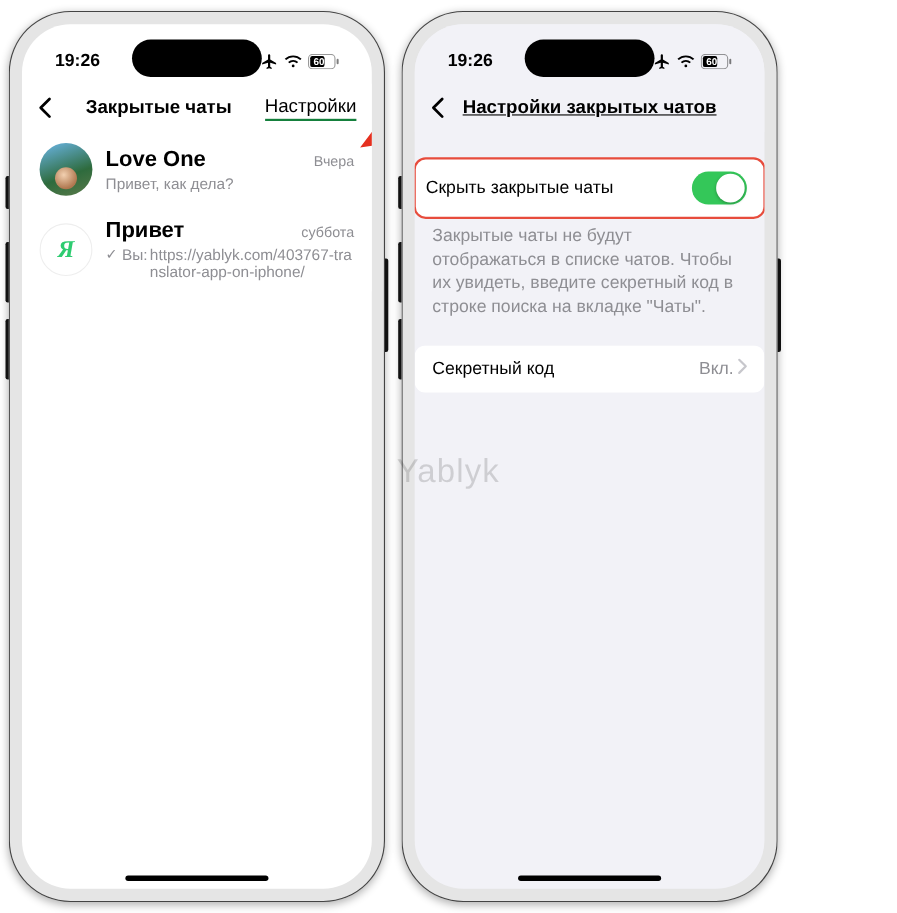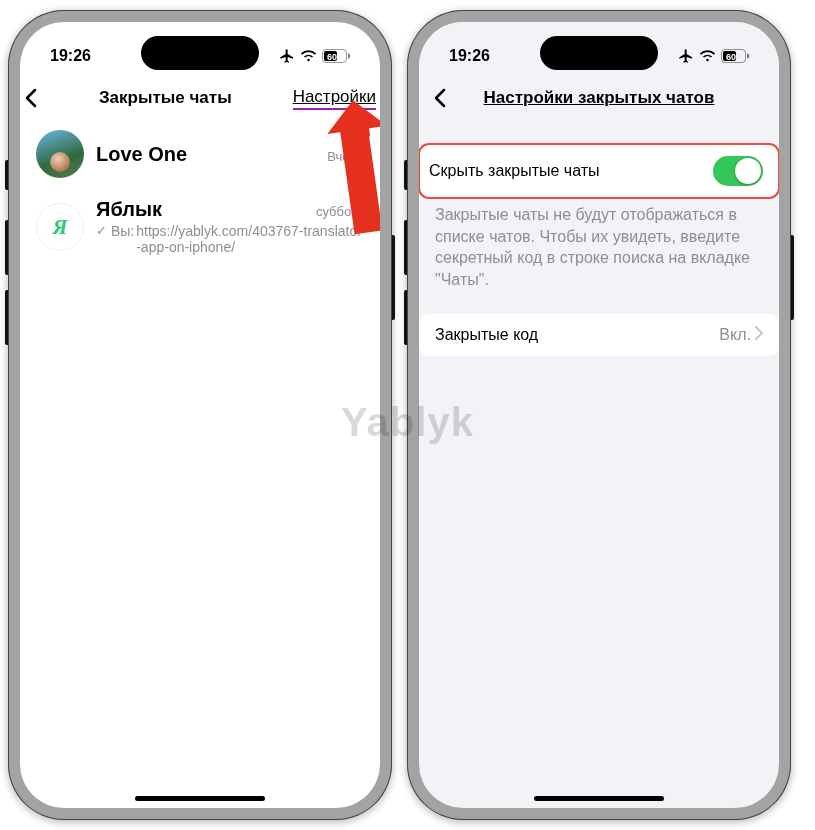--- a/index.html
+++ b/index.html
@@ -7,23 +7,23 @@
     width: 815px;
     height: 830px;
     background: #ffffff;
     font-family: -apple-system, "SF Pro Text", "Helvetica Neue", Arial, sans-serif;
     position: relative;
     display: flex;
     gap: 15px;
     padding: 10px 8px;
   }
   .phone {
-    width: 384px;
+    width: 342px;
     height: 810px;
-    background: #a3a3a3;
+    background: #e5e5e5;
     border-radius: 56px;
     padding: 12px;
     position: relative;
     box-shadow: 0 0 0 1px #444 inset, 0 2px 8px rgba(0,0,0,.3);
   }
   .phone::before{
     content:"";
     position:absolute;
     left:-3px;
     top:150px;
@@ -70,28 +70,28 @@
     font-weight: 600;
     font-size: 16px;
   }
   .status-right { display:flex; align-items:center; gap:5px; }
   .status-right svg { display:block; }
   .nav {
     height: 44px;
     display: flex;
     align-items: center;
     justify-content: space-between;
-    padding: 0 4px;
+    padding: 0 14px;
     background:#fff;
   }
   .nav.center-only { justify-content: center; position:relative;text-decoration:underline; }
   .nav.center-only .back { position:absolute; left:14px; }
   .nav-title { font-size: 17px; font-weight: 600; text-align:center; flex:1; }
   .nav-action { font-size: 17px; font-weight: 400; color:#000; position:relative; }
-  .underline { border-bottom:2px solid #a21caf; padding-bottom:1px;text-decoration:underline; }
+  .underline { border-bottom:2px solid #15803d; padding-bottom:1px; }
   .back svg { display:block; }
 
   .chat-row {
     display:flex;
     align-items:center;
     gap:12px;
     padding:10px 16px;
     background:#fff;
   }
   .avatar {
@@ -136,22 +136,22 @@
   }
   .value-label{color:#8e8e93;font-size:16px;display:flex;align-items:center;gap:4px;}
   .chev{color:#c7c7cc;}
 
   .home-indicator{
     position:absolute; bottom:7px; left:50%; transform:translateX(-50%);
     width:130px;height:5px;border-radius:3px;background:#000;
   }
 
   .watermark{
-    position:absolute; top:400px; left:50%; transform:translateX(-50%);
-    font-size:40px; color:rgba(0,0,0,0.15); font-weight:700; letter-spacing:1px;
+    position:absolute; top:412px; left:50%; transform:translateX(-50%);
+    font-size:30px; color:rgba(0,0,0,0.15); font-weight:400; letter-spacing:1px;
     z-index:20; pointer-events:none;
   }
 
   .arrow-annot{
     position:absolute;
     z-index:15;
     pointer-events:none;
   }
 </style>
 </head>
@@ -193,28 +193,29 @@
     </div>
 
     <div>
       <div class="chat-row">
         <div class="avatar img"></div>
         <div class="chat-body">
           <div class="chat-top">
             <span class="chat-name">Love One</span>
             <span class="chat-time">Вчера</span>
           </div>
+          <div class="chat-msg">Привет, как дела?</div>
         </div>
       </div>
 
       <div class="chat-row">
         <div class="avatar letter">Я</div>
         <div class="chat-body">
           <div class="chat-top">
-            <span class="chat-name">Яблык</span>
+            <span class="chat-name">Привет</span>
             <span class="chat-time">суббота</span>
           </div>
           <div class="chat-msg">
             <span class="checkmark">✓</span>
             <span>Вы:</span>
             <span style="word-break:break-all;">https://yablyk.com/403767-translator-app-on-iphone/</span>
           </div>
         </div>
       </div>
     </div>
@@ -270,21 +271,21 @@
         <span>Скрыть закрытые чаты</span>
         <span class="toggle"></span>
       </div>
     </div>
     <div class="footer-note">Закрытые чаты не будут отображаться в списке чатов. Чтобы их увидеть, введите секретный код в строке поиска на вкладке "Чаты".</div>
 
     <div class="group-spacer"></div>
 
     <div class="setting-group">
       <div class="setting-row" style="border-bottom:none;">
-        <span>Закрытые код</span>
+        <span>Секретный код</span>
         <span class="value-label">
           <span>Вкл.</span>
           <span class="chev">
             <svg width="8" height="14" viewBox="0 0 8 14" fill="none" stroke="#c7c7cc" stroke-width="2" stroke-linecap="round" stroke-linejoin="round">
                 <polyline points="1,1 7,7 1,13"></polyline>
               </svg>
           </span>
         </span>
       </div>
     </div>

